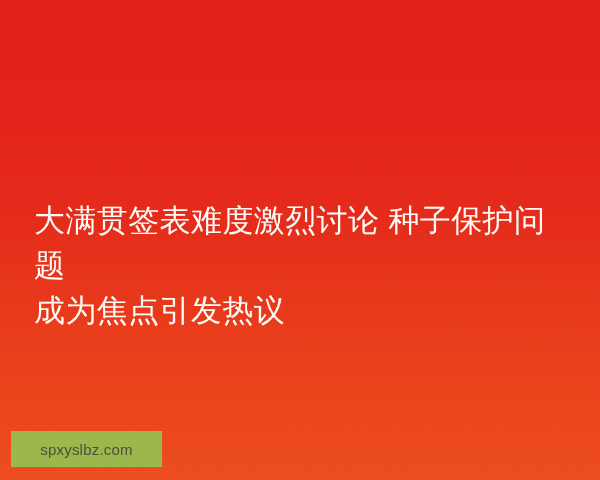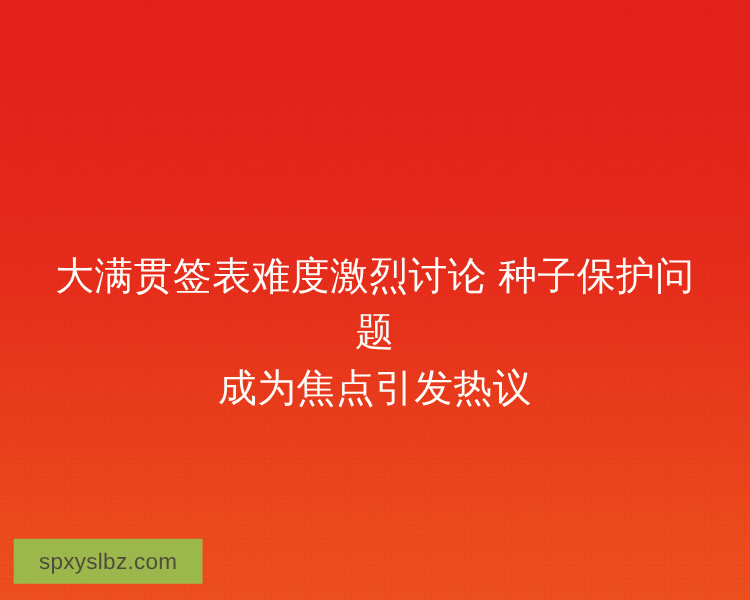--- a/index.html
+++ b/index.html
@@ -42,21 +42,21 @@
       repeating-linear-gradient(37deg,  rgba(255,255,255,0.06) 0 1px, rgba(0,0,0,0.06) 1px 3px),
       repeating-linear-gradient(113deg, rgba(0,0,0,0.05) 0 1px, rgba(255,255,255,0.05) 1px 3px);
   }
 
   #headline {
     position: absolute;
     left: 0;
     right: 0;
     top: 198px;
     padding: 0 34px;
-    text-align: center;
+    text-align: left;
     color: #fdfcf8;
     font-size: 31px;
     line-height: 45px;
     letter-spacing: 0.4px;
     font-weight: 400;
     white-space: pre-line;
   }
 
   #watermark {
     position: absolute;
@@ -64,21 +64,21 @@
     top: 431px;
     width: 151px;
     height: 36px;
     background: #9cb84c;
     display: flex;
     align-items: center;
     justify-content: center;
   }
   #watermark-text {
     color: #4e4d3c;
-    font-size: 18px;
+    font-size: 15px;
     letter-spacing: 0.2px;
     line-height: 1;
   }
 </style>
 </head>
 <body>
 
 <div id="banner">
 
   <div id="grain"></div>

